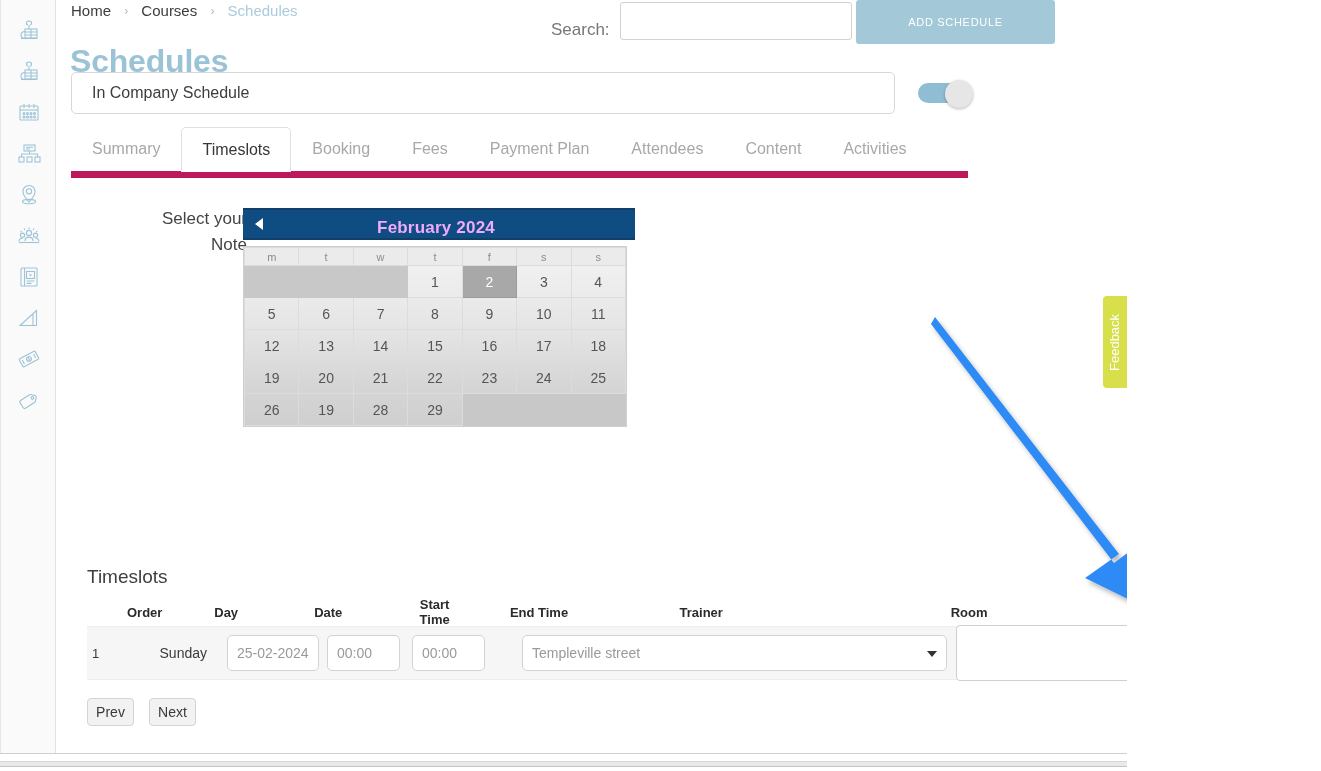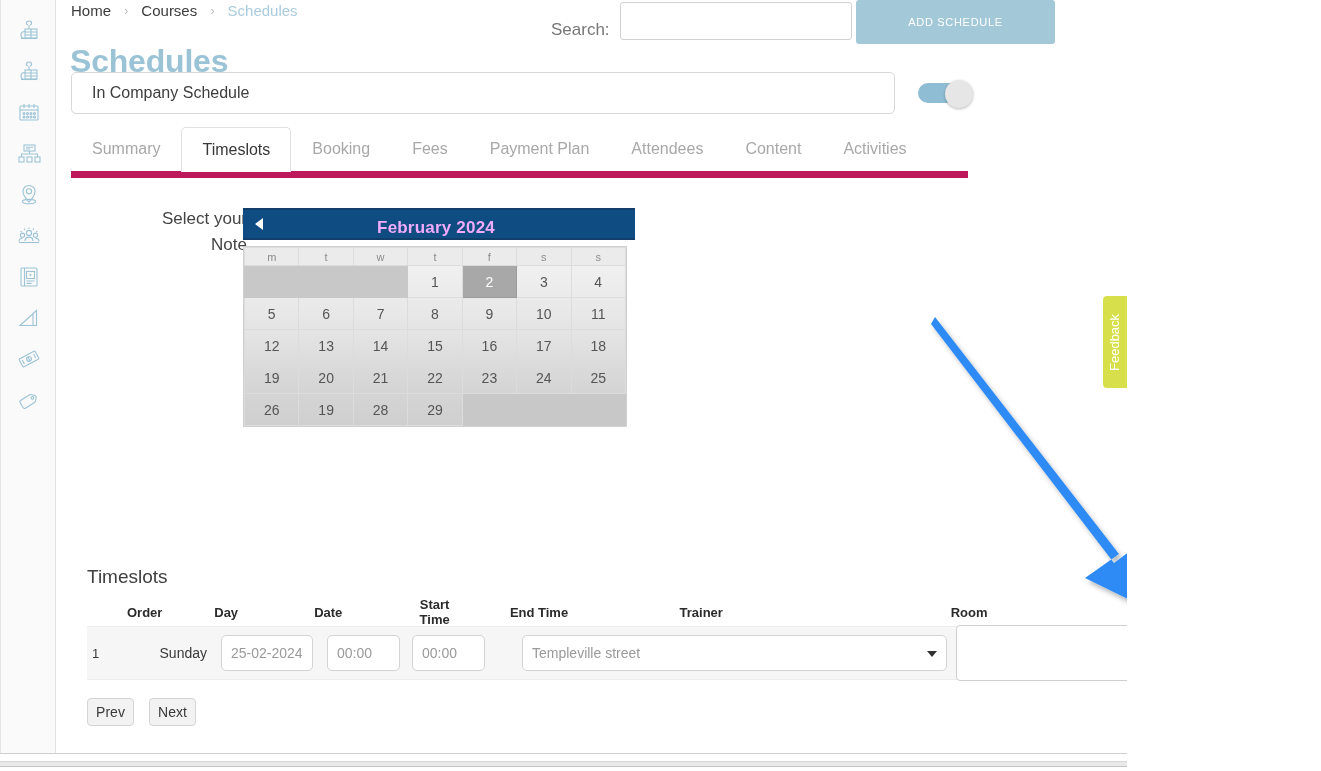--- a/index.html
+++ b/index.html
@@ -320,21 +320,21 @@
     border: 1px solid #d3d3d3;
     border-radius: 5px;
     background: #ffffff;
     font-size: 14px;
     color: #9a9a9a;
     display: flex;
     align-items: center;
     padding: 0 9px;
     font-family: "Liberation Sans", sans-serif;
   }
-  #fld-date  { width: 92px; margin-left: 10px; }
+  #fld-date  { width: 92px; margin-left: 16px; }
   #fld-start { width: 73px; }
   #fld-end   { width: 73px; }
   .sel {
     position: relative;
     padding-right: 24px;
   }
   .sel .chev {
     position: absolute;
     right: 9px; top: 50%;
     margin-top: -2px;

